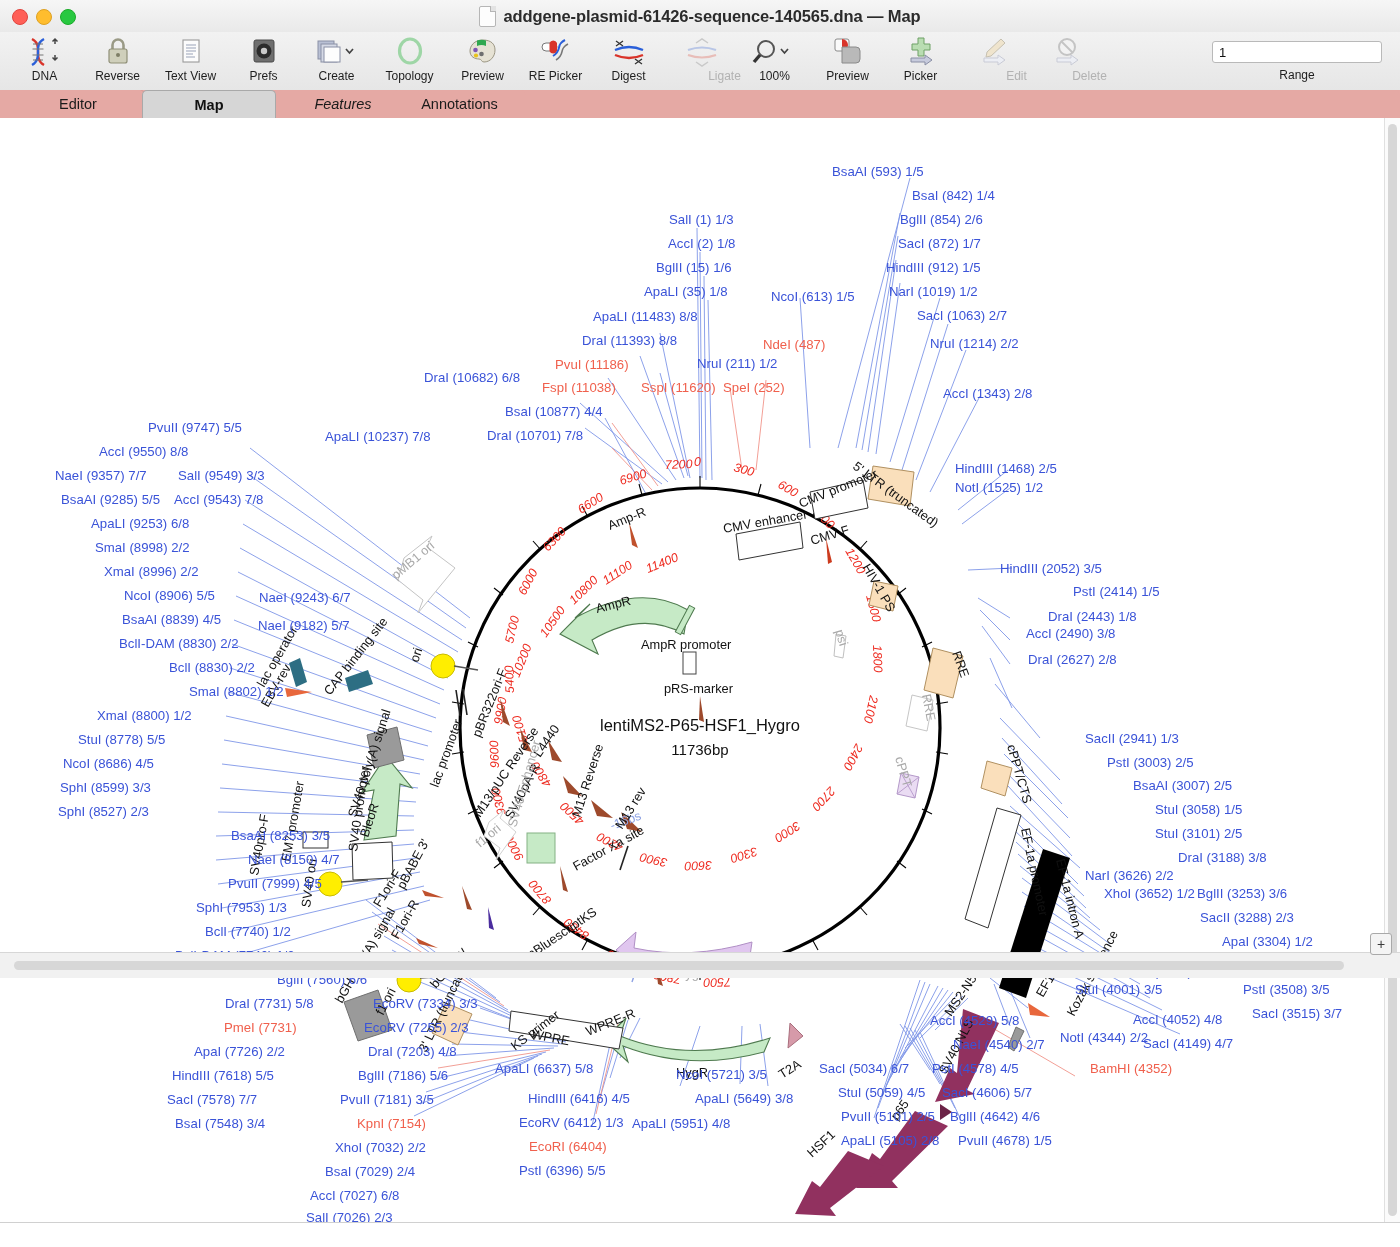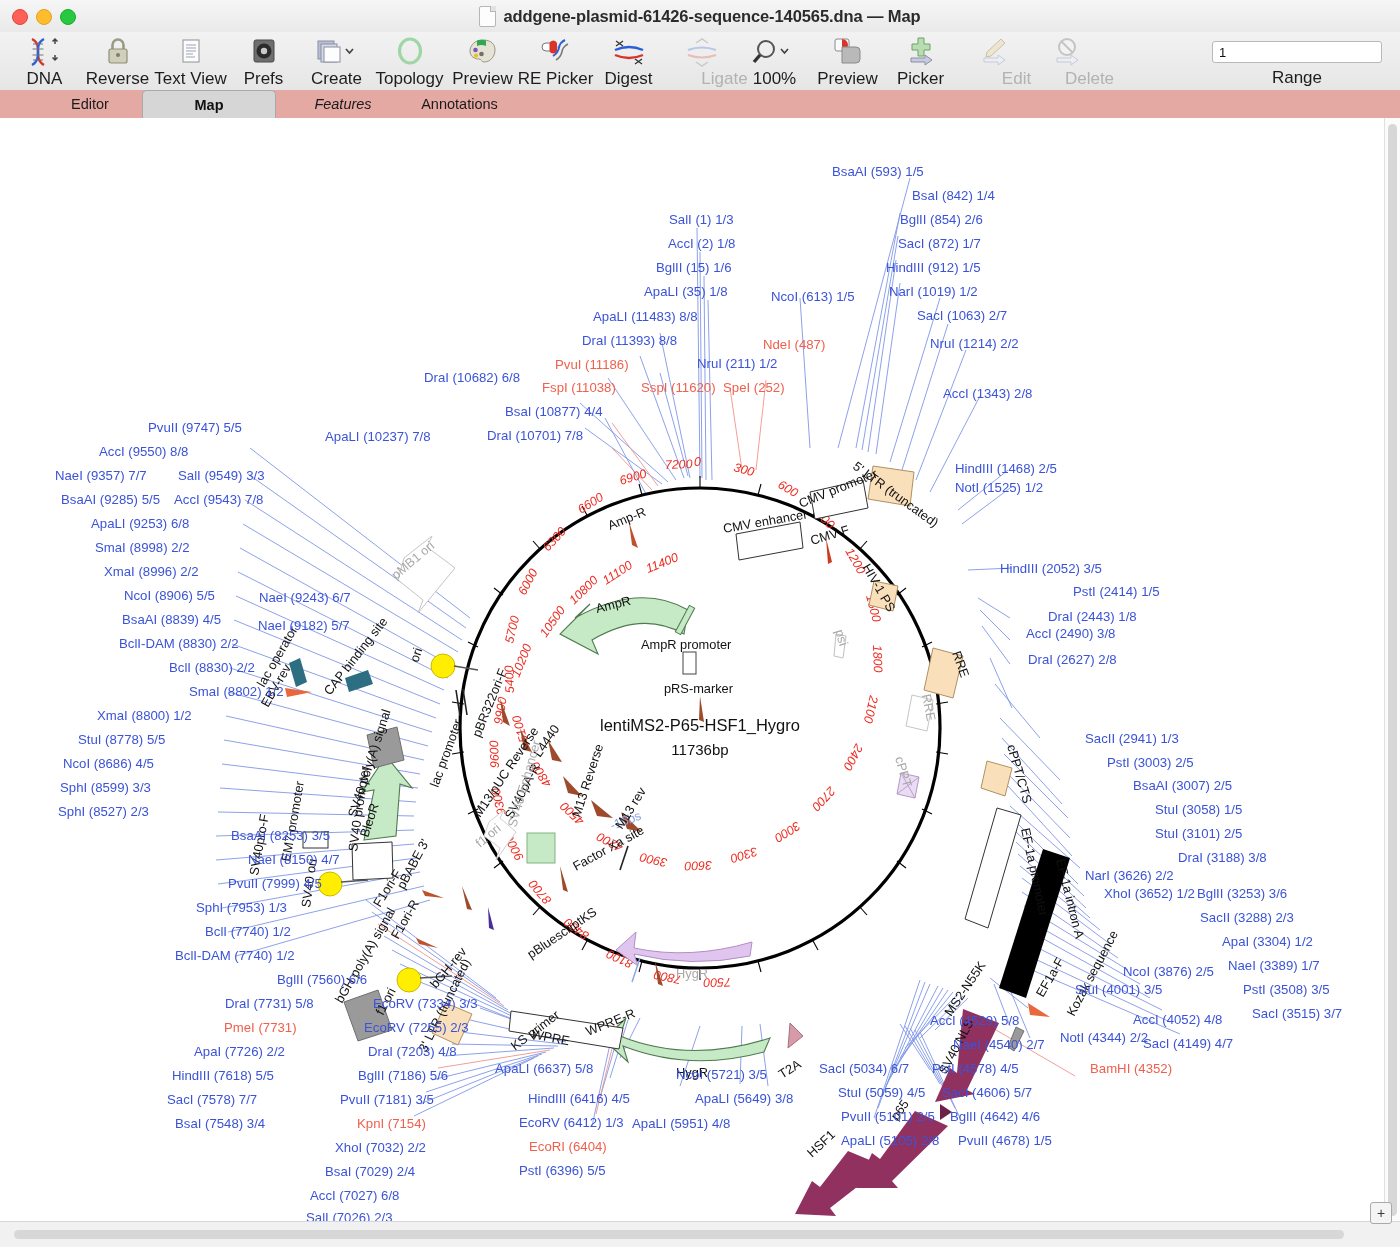--- a/index.html
+++ b/index.html
@@ -2,21 +2,21 @@
 <html><head>
 <meta charset="utf-8">
 <style>
   html,body{margin:0;padding:0;}
   body{
     width:1400px;height:1247px;overflow:hidden;
     font-family:"Liberation Sans", sans-serif;
     background:#ffffff;
     -webkit-font-smoothing:antialiased;
   }
-  #app{position:relative;width:1400px;height:1247px;}
+  #app{position:relative;width:1400px;height:978px;}
 
   
   .titlebar{
     position:absolute;left:0;top:0;width:1400px;height:32px;
     background:linear-gradient(#f6f6f6,#e9e9e9);
     border-bottom:1px solid #d2d2d2;
     display:flex;align-items:center;
   }
   .traffic{position:absolute;left:12px;top:9px;display:flex;gap:8px;}
   .tl{width:14px;height:14px;border-radius:50%;}
@@ -43,32 +43,32 @@
     background:linear-gradient(#f2f2f2,#e6e6e6);
     border-bottom:1px solid #c9c9c9;
   }
   .tb-items{position:absolute;left:8px;top:0;height:58px;display:flex;align-items:flex-start;}
   .tb{
     width:73px;height:58px;display:flex;flex-direction:column;align-items:center;
     justify-content:flex-start;padding-top:4px;box-sizing:border-box;
     position:relative;
   }
   .tb .ic{height:32px;display:flex;align-items:center;justify-content:center;}
-  .tb .lb{font-size:17px;color:#1d1d1d;margin-top:1px;white-space:nowrap;}
+  .tb .lb{font-size:12px;color:#1d1d1d;margin-top:1px;white-space:nowrap;}
   .tb.dim .lb{color:#b2b2b2;padding-left:46px;}
 
   .range-box{
     position:absolute;right:18px;top:9px;width:170px;
   }
   .range-input{
     width:170px;height:22px;box-sizing:border-box;
     border:1px solid #b9b9b9;border-radius:3px;background:#fff;
     font-size:13px;color:#111;padding:0 6px;font-family:"Liberation Sans",sans-serif;
   }
-  .range-lbl{font-size:17px;color:#1d1d1d;text-align:center;margin-top:5px;}
+  .range-lbl{font-size:12px;color:#1d1d1d;text-align:center;margin-top:5px;}
 
   
   .tabbar{
     position:absolute;left:0;top:90px;width:1400px;height:28px;
     background:#e5a9a4;border-bottom:1px solid #b5b5b5;
   }
   .tab{
     position:absolute;top:0;height:28px;box-sizing:border-box;
     display:flex;align-items:center;justify-content:center;
     font-size:14.5px;color:#1b1b1b;
@@ -314,21 +314,21 @@
 
     </div>
 
     <div class="range-box">
       <input class="range-input" value="1" style="">
       <div class="range-lbl">Range</div>
     </div>
   </div>
 
   <div class="tabbar">
-    <div class="tab" style="left:24px;width:133px;">
+    <div class="tab" style="left:12px;width:133px;">
         <span>Editor</span>
       </div>
     <div class="tab active" style="left:142px;width:134px;font-weight:bold;">
         <span>Map</span>
       </div>
     <div class="tab" style="left:277px;width:133px;font-style:italic;">
         <span>Features</span>
       </div>
     <div class="tab" style="left:393px;width:133px;border-right:none;">
         <span>Annotations</span>

